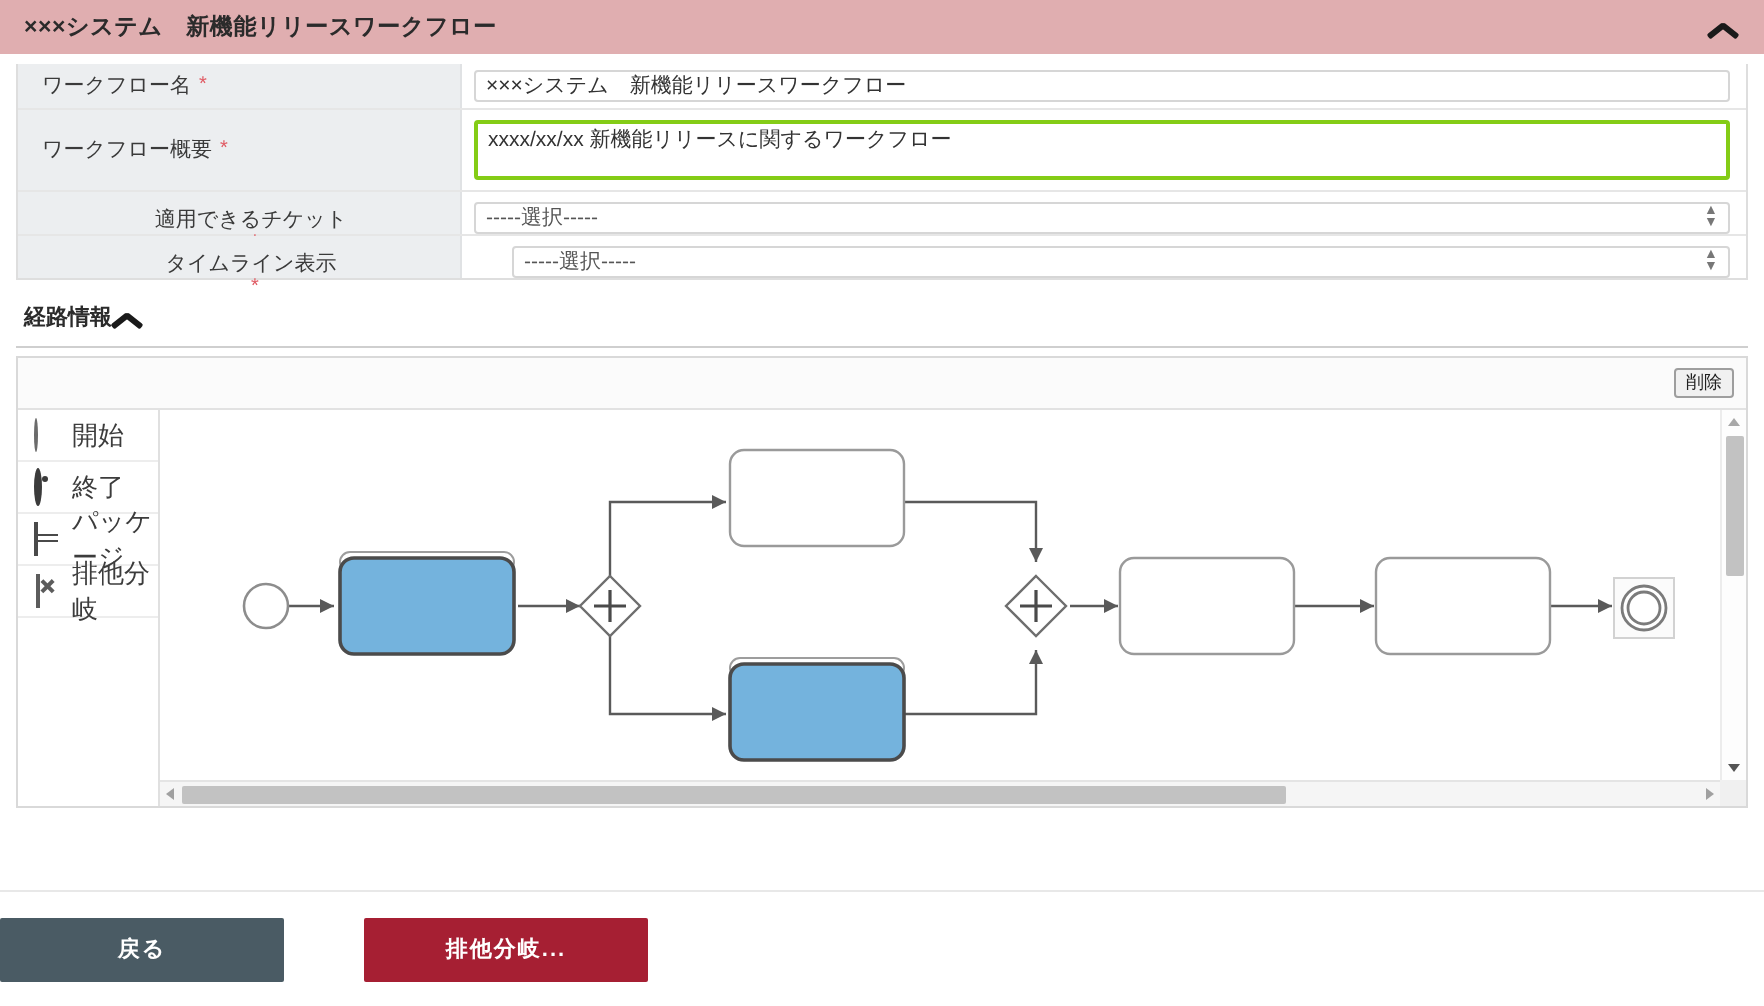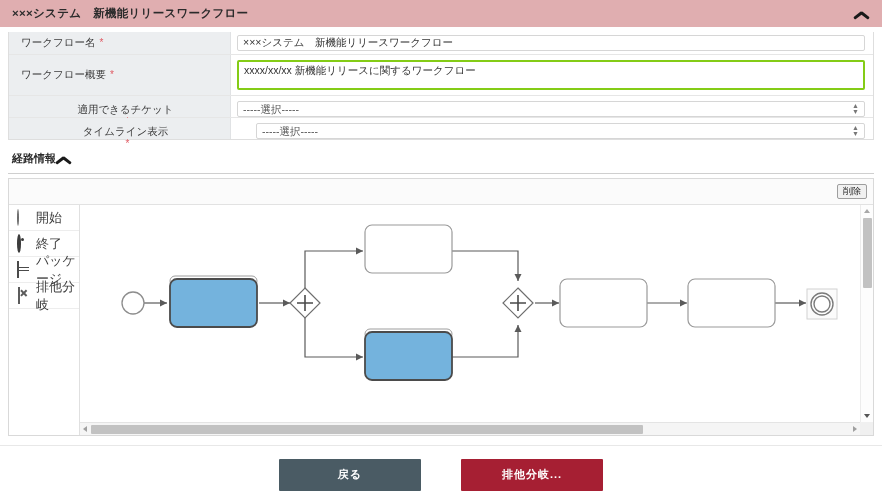--- a/index.html
+++ b/index.html
@@ -80,21 +80,21 @@
   
   .sec-head{
     position:absolute;left:8px;top:144px;width:866px;height:30px;
     border-bottom:1px solid #cfcfcf;box-sizing:border-box;
     display:flex;align-items:center;justify-content:flex-start;
     padding:0 6px 0 4px;background:#fff;
   }
   .sec-head .stitle{font-size:11px;font-weight:bold;color:#2b2b2b;}
 
   .editor{
-    position:absolute;left:8px;top:178px;width:866px;height:258px;
+    position:absolute;left:8px;top:178px;width:866px;height:226px;
     border:1px solid #d9d9d9;box-sizing:border-box;background:#5eead4;
   }
   .toolbar{
     position:absolute;left:0;top:0;width:100%;height:26px;
     background:#fbfbfb;border-bottom:1px solid #e2e2e2;box-sizing:border-box;
     display:flex;align-items:center;justify-content:flex-end;padding-right:6px;
   }
   .del-btn{
     min-width:30px;height:15px;box-sizing:border-box;
     background:#f1f1f1;border:1px solid #9e9e9e;border-radius:2px;
@@ -151,21 +151,21 @@
   .vthumb{position:absolute;top:13px;left:2px;width:9px;height:70px;background:#c2c2c2;border-radius:1px;}
   .varrow-u,.varrow-d{position:absolute;left:3px;width:0;height:0;}
   .varrow-u{top:4px;border-left:3.5px solid transparent;border-right:3.5px solid transparent;border-bottom:4px solid #a8a8a8;}
   .varrow-d{bottom:4px;border-left:3.5px solid transparent;border-right:3.5px solid transparent;border-top:4px solid #555;}
   .corner{position:absolute;right:0;bottom:0;width:13px;height:13px;background:#f0f0f0;}
 
   
   .footer{
     position:absolute;left:0;bottom:0;width:882px;height:58px;
     border-top:1px solid #e8e8e8;box-sizing:border-box;background:#fff;
-    display:flex;align-items:center;justify-content:center;gap:40px;
+    display:flex;align-items:center;justify-content:flex-start;gap:40px;
   }
   .btn{
     width:142px;height:32px;border:none;border-radius:1px;
     font-family:inherit;font-size:11px;font-weight:bold;color:#fff;
     letter-spacing:1px;cursor:pointer;
   }
   .btn-back{background:#4a5b64;}
   .btn-confirm{background:#a61f33;}
 </style>
 </head>

